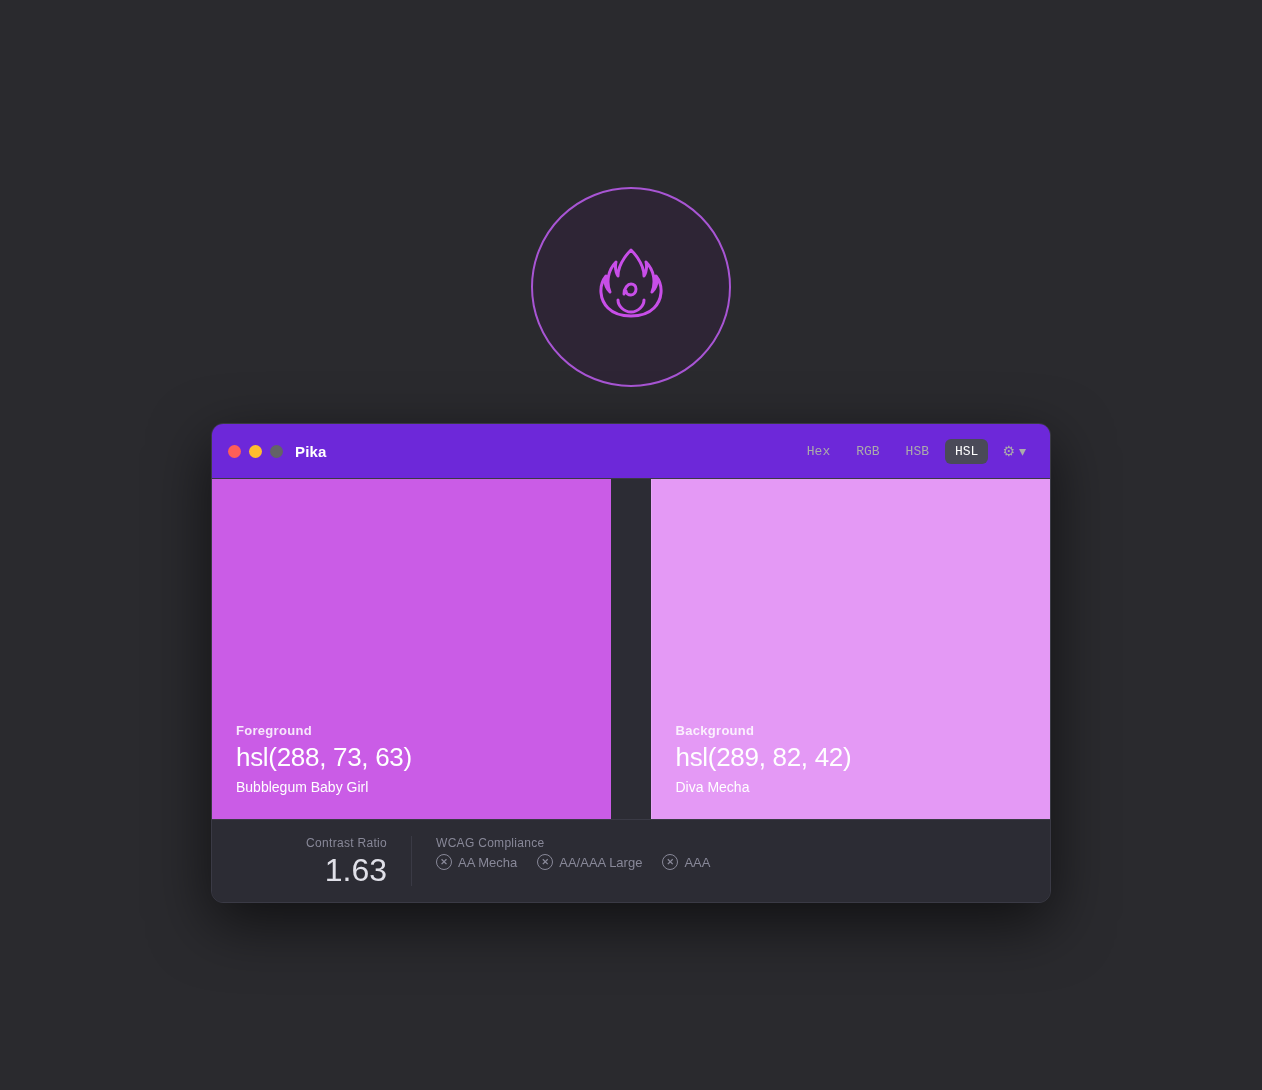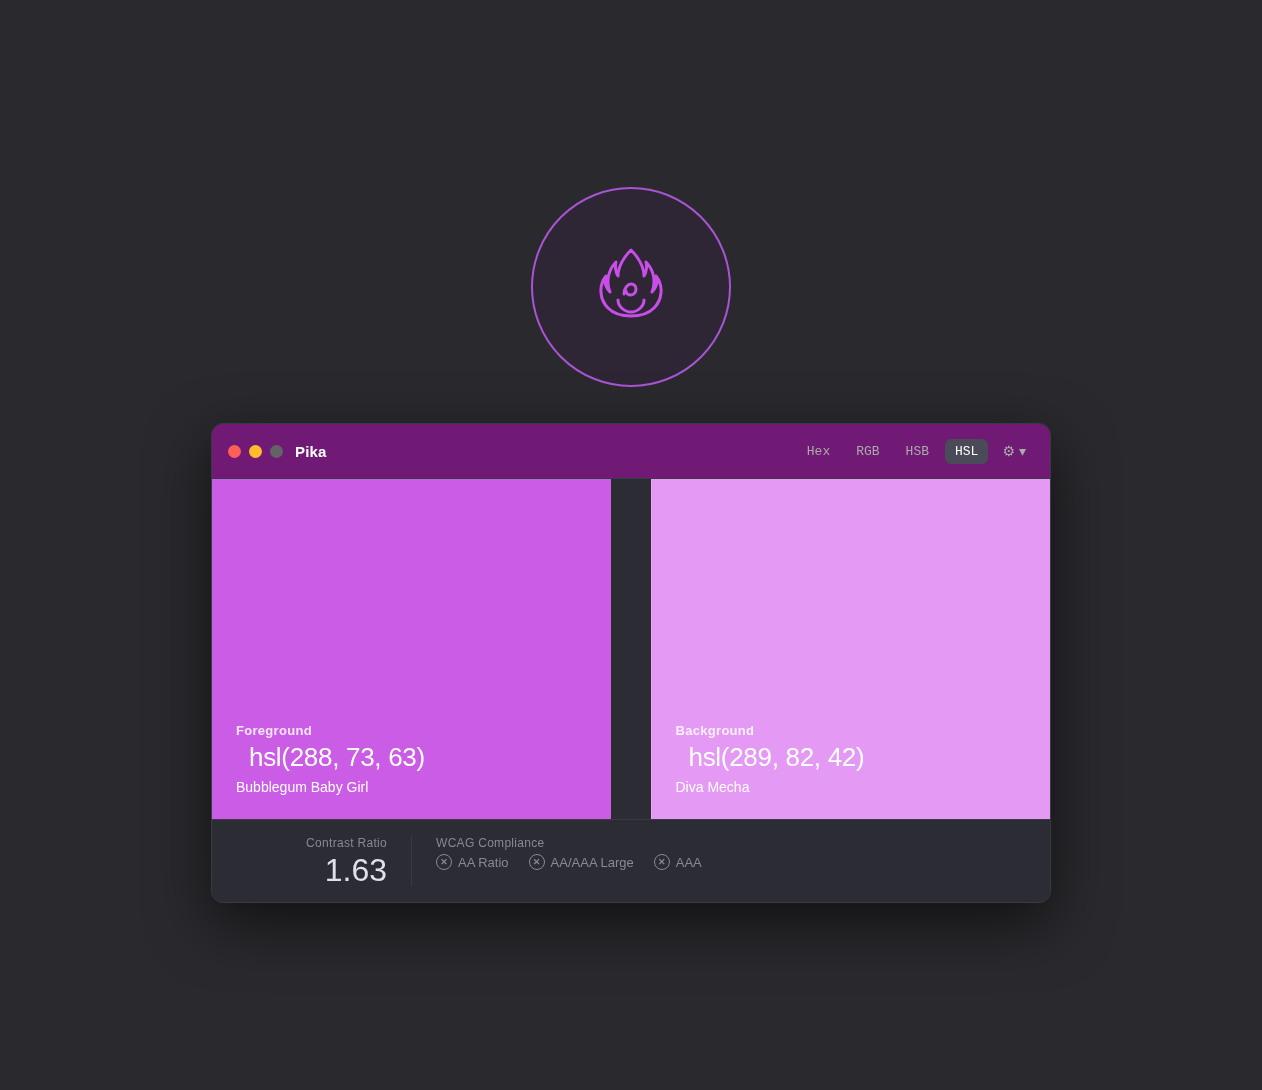--- a/index.html
+++ b/index.html
@@ -37,21 +37,21 @@
     .window {
       width: 840px;
       background: #2c2c34;
       border-radius: 12px;
       overflow: hidden;
       box-shadow: 0 20px 60px rgba(0,0,0,0.6);
       border: 1px solid #3a3a45;
     }
 
     .titlebar {
-      background: #701a75;
+      background: #6d28d9;
       padding: 14px 16px;
       display: flex;
       justify-content: space-between;
       border-bottom: 1px solid #3a3a45;
     }
 
     .titlebar-left {
       display: flex;
       align-items: center;
       gap: 12px;
@@ -145,21 +145,20 @@
       margin-bottom: 4px;
       letter-spacing: 0.3px;
     }
 
     .color-value {
       color: #ffffff;
       font-size: 26px;
       font-weight: 300;
       margin-bottom: 6px;
       letter-spacing: -0.3px;
-      margin-left: 13px;
     }
 
     .color-name {
       color: #ffffff;
       font-size: 14px;
       font-weight: 400;
     }
 
     .bottom-bar {
       background: #2c2c34;
@@ -291,21 +290,21 @@
       <div class="section-label">Contrast Ratio</div>
       <div class="contrast-value">1.63</div>
     </div>
     <div class="wcag-section">
       <div class="section-label">WCAG Compliance</div>
       <div class="wcag-items">
         <div class="wcag-item">
           <div class="wcag-icon">
             <span class="wcag-x">✕</span>
           </div>
-          <span>AA Ratio</span>
+          <span>AA Mecha</span>
         </div>
         <div class="wcag-item">
           <div class="wcag-icon">
             <span class="wcag-x">✕</span>
           </div>
           <span>AA/AAA Large</span>
         </div>
         <div class="wcag-item">
           <div class="wcag-icon">
             <span class="wcag-x">✕</span>

